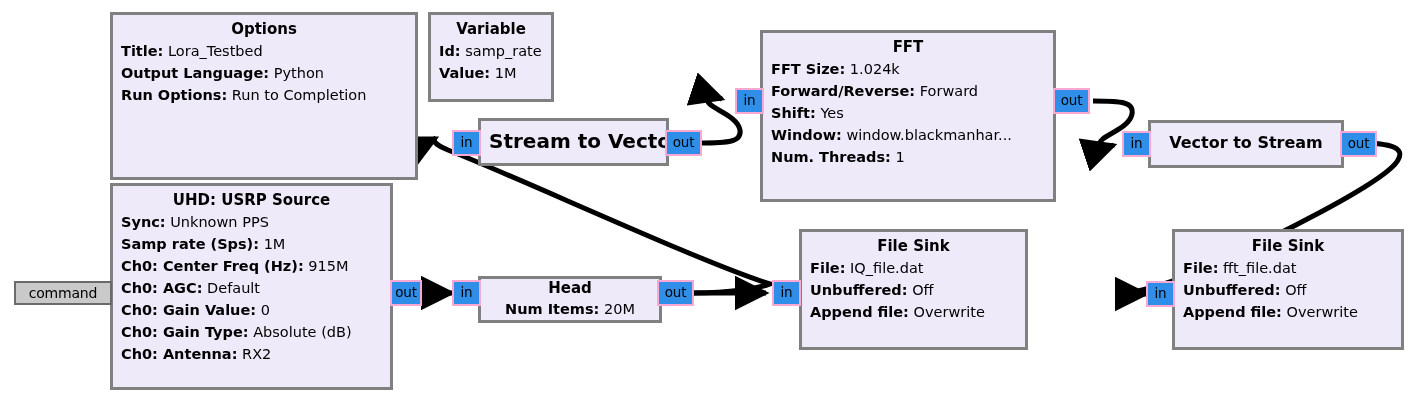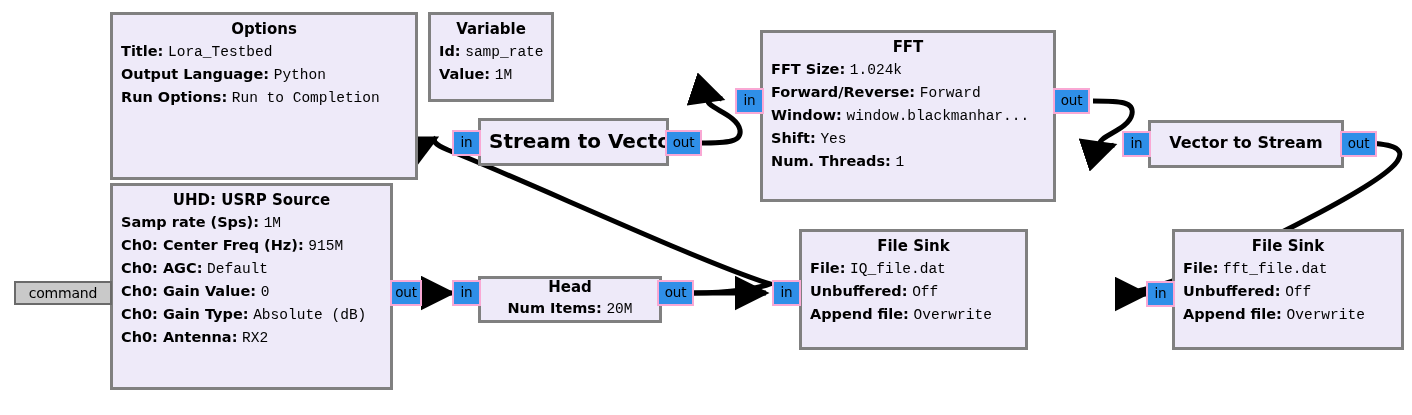--- a/index.html
+++ b/index.html
@@ -46,21 +46,20 @@
   .param {
     font-size: 14.5px;
     line-height: 22px;
     white-space: nowrap;
   }
   .param .k {
     font-weight: bold;
   }
   .param .v {
     font-weight: normal;
-    font-family: Liberation Mono, monospace;
   }
   
   .block.inline-block {
     display: flex;
     flex-direction: column;
     justify-content: center;
   }
   .block.inline-block .block-title {
     margin-bottom: 0;
   }
@@ -141,20 +140,24 @@
     </div>
     <div class="param">
       <span class="k">Value:</span>
       <span class="v">1M</span>
     </div>
   </div>
 
   <div class="block" style="left:110px; top:183px; width:283px; height:207px;">
     <div class="block-title">UHD: USRP Source</div>
     <div class="param">
+      <span class="k">Sync:</span>
+      <span class="v">Unknown PPS</span>
+    </div>
+    <div class="param">
       <span class="k">Samp rate (Sps):</span>
       <span class="v">1M</span>
     </div>
     <div class="param">
       <span class="k">Ch0: Center Freq (Hz):</span>
       <span class="v">915M</span>
     </div>
     <div class="param">
       <span class="k">Ch0: AGC:</span>
       <span class="v">Default</span>
@@ -197,28 +200,28 @@
     <div class="block-title">FFT</div>
     <div class="param">
       <span class="k">FFT Size:</span>
       <span class="v">1.024k</span>
     </div>
     <div class="param">
       <span class="k">Forward/Reverse:</span>
       <span class="v">Forward</span>
     </div>
     <div class="param">
+      <span class="k">Shift:</span>
+      <span class="v">Yes</span>
+    </div>
+    <div class="param">
       <span class="k">Window:</span>
       <span class="v">window.blackmanhar...</span>
     </div>
     <div class="param">
-      <span class="k">Shift:</span>
-      <span class="v">Yes</span>
-    </div>
-    <div class="param">
       <span class="k">Num. Threads:</span>
       <span class="v">1</span>
     </div>
   </div>
   <div class="port" style="left:735px; top:88px; width:29px; height:26px;">in</div>
   <div class="port" style="left:1053px; top:88px; width:37px; height:26px;">out</div>
 
   <div class="block inline-block" style="left:1148px; top:120px; width:196px; height:48px;">
     <div class="block-title" style="font-size:16px;">Vector to Stream</div>
   </div>

